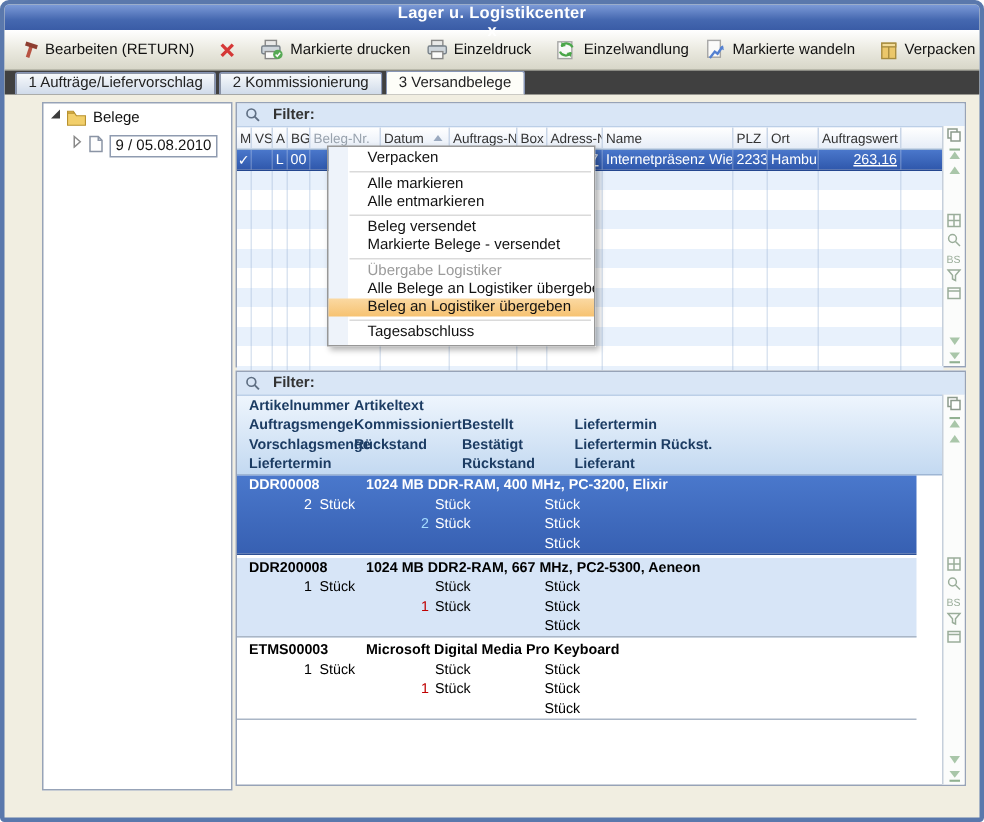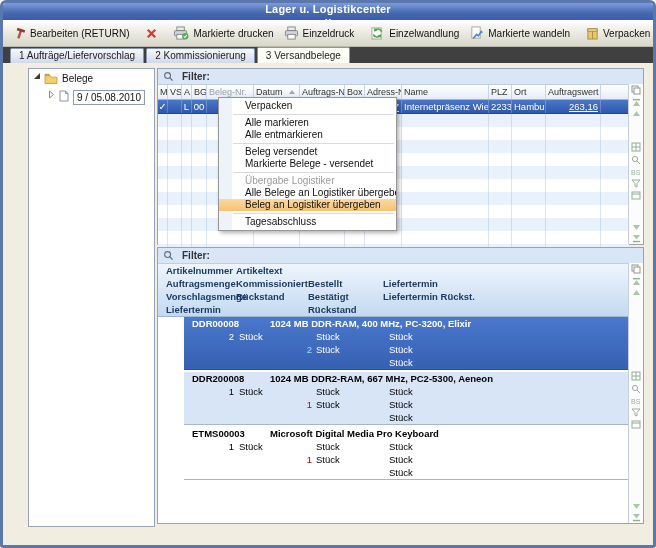--- a/index.html
+++ b/index.html
@@ -53,21 +53,21 @@
   
   .vstrip{position:absolute;right:0;top:15px;bottom:0;width:15px;border-left:1px solid #c6cfdb;
           background:#fbfcfb;display:flex;flex-direction:column;align-items:center;padding:1px 0;gap:3px;box-sizing:border-box;}
   .vgap{flex:1}
   .sic{display:block;opacity:.85}
   
   .bhead{background:linear-gradient(#eef5fd,#c3d9f1);border-bottom:1px solid #9eb6d4;width:471px;}
   .bhrow{display:flex;height:13px;font-size:9.5px;font-weight:bold;color:#1c3c63;align-items:center;}
   .bc1{width:78px;padding-left:8px;box-sizing:border-box}.bc2{width:72px}.bc3{width:75px}.bc4{flex:1}
   
-  .groups{width:453px;padding-left:26px;}
+  .groups{width:453px;}
   .group{position:relative;height:52px;font-size:9.5px;color:#000;
          border-bottom:1px solid #aab6c6;margin-bottom:2px;background:#fff;}
   .group .line{position:relative;height:13px;}
   .group span{position:absolute;top:0;line-height:13px;white-space:nowrap;}
   .ga{left:8px;font-weight:bold}
   .gb{left:86px;font-weight:bold}
   .q1{left:8px;width:42px;text-align:right}
   .u1{left:55px}
   .q2{left:86px;width:42px;text-align:right}
   .u2{left:132px}
@@ -326,20 +326,21 @@
       <div class="bhrow">
         <div class="bc1">Vorschlagsmenge</div>
         <div class="bc2">Rückstand</div>
         <div class="bc3">Bestätigt</div>
         <div class="bc4">Liefertermin Rückst.</div>
       </div>
       <div class="bhrow">
         <div class="bc1">Liefertermin</div>
         <div class="bc2"></div>
         <div class="bc3">Rückstand</div>
+        <div class="bc4">Lieferant</div>
       </div>
     </div>
 
     <div class="groups">
 
       <div class="group sel">
         <div class="line">
           <span class="ga">DDR00008</span>
           <span class="gb">1024 MB DDR-RAM, 400 MHz, PC-3200, Elixir</span>
         </div>

